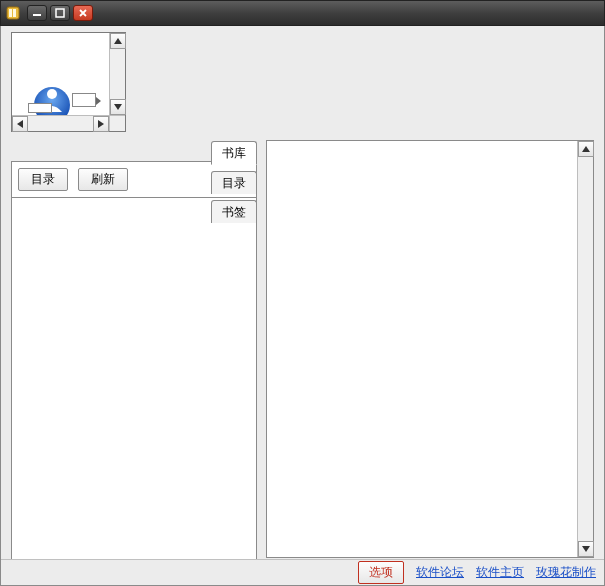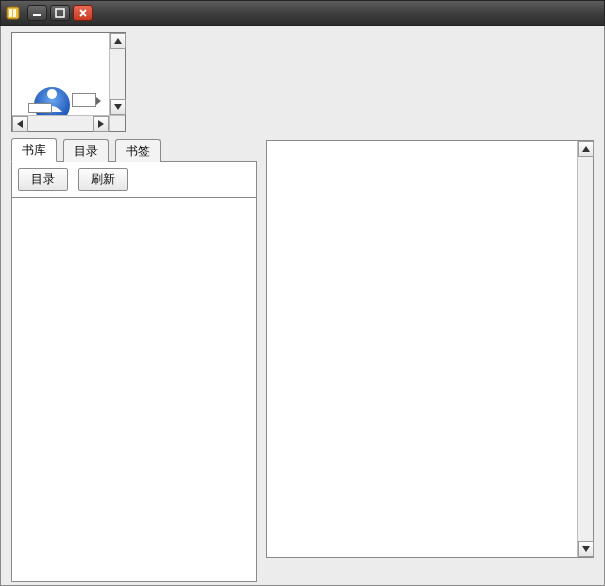--- a/index.html
+++ b/index.html
@@ -93,20 +93,21 @@
     border:1px solid #888; background:#fff;
   }
 
   
   .leftcol {
     position:absolute; left:10px; top:114px; width:246px;
   }
   .tabs {
     display:flex; gap:6px; height:22px; align-items:flex-end;
     border-bottom:1px solid #8a8a8a;
+    flex-direction:column;
   }
   .tab {
     padding:3px 10px 2px;
     background:#f3f3f3;
     border:1px solid #8a8a8a;
     border-bottom:none;
     border-radius:3px 3px 0 0;
     cursor:pointer;
     position:relative; top:1px;
   }
@@ -261,14 +262,20 @@
     <div class="vscroll2">
       <div class="sbbtn">
           <span class="tri up"></span>
         </div>
       <div class="sbbtn">
           <span class="tri down"></span>
         </div>
     </div>
   </div>
 
+  <div class="bottombar">
+    <div class="optbtn">选项</div>
+    <span class="linklike">软件论坛</span>
+    <span class="linklike">软件主页</span>
+    <span class="linklike">玫瑰花制作</span>
+  </div>
 
 </div>
 
 </body></html>

